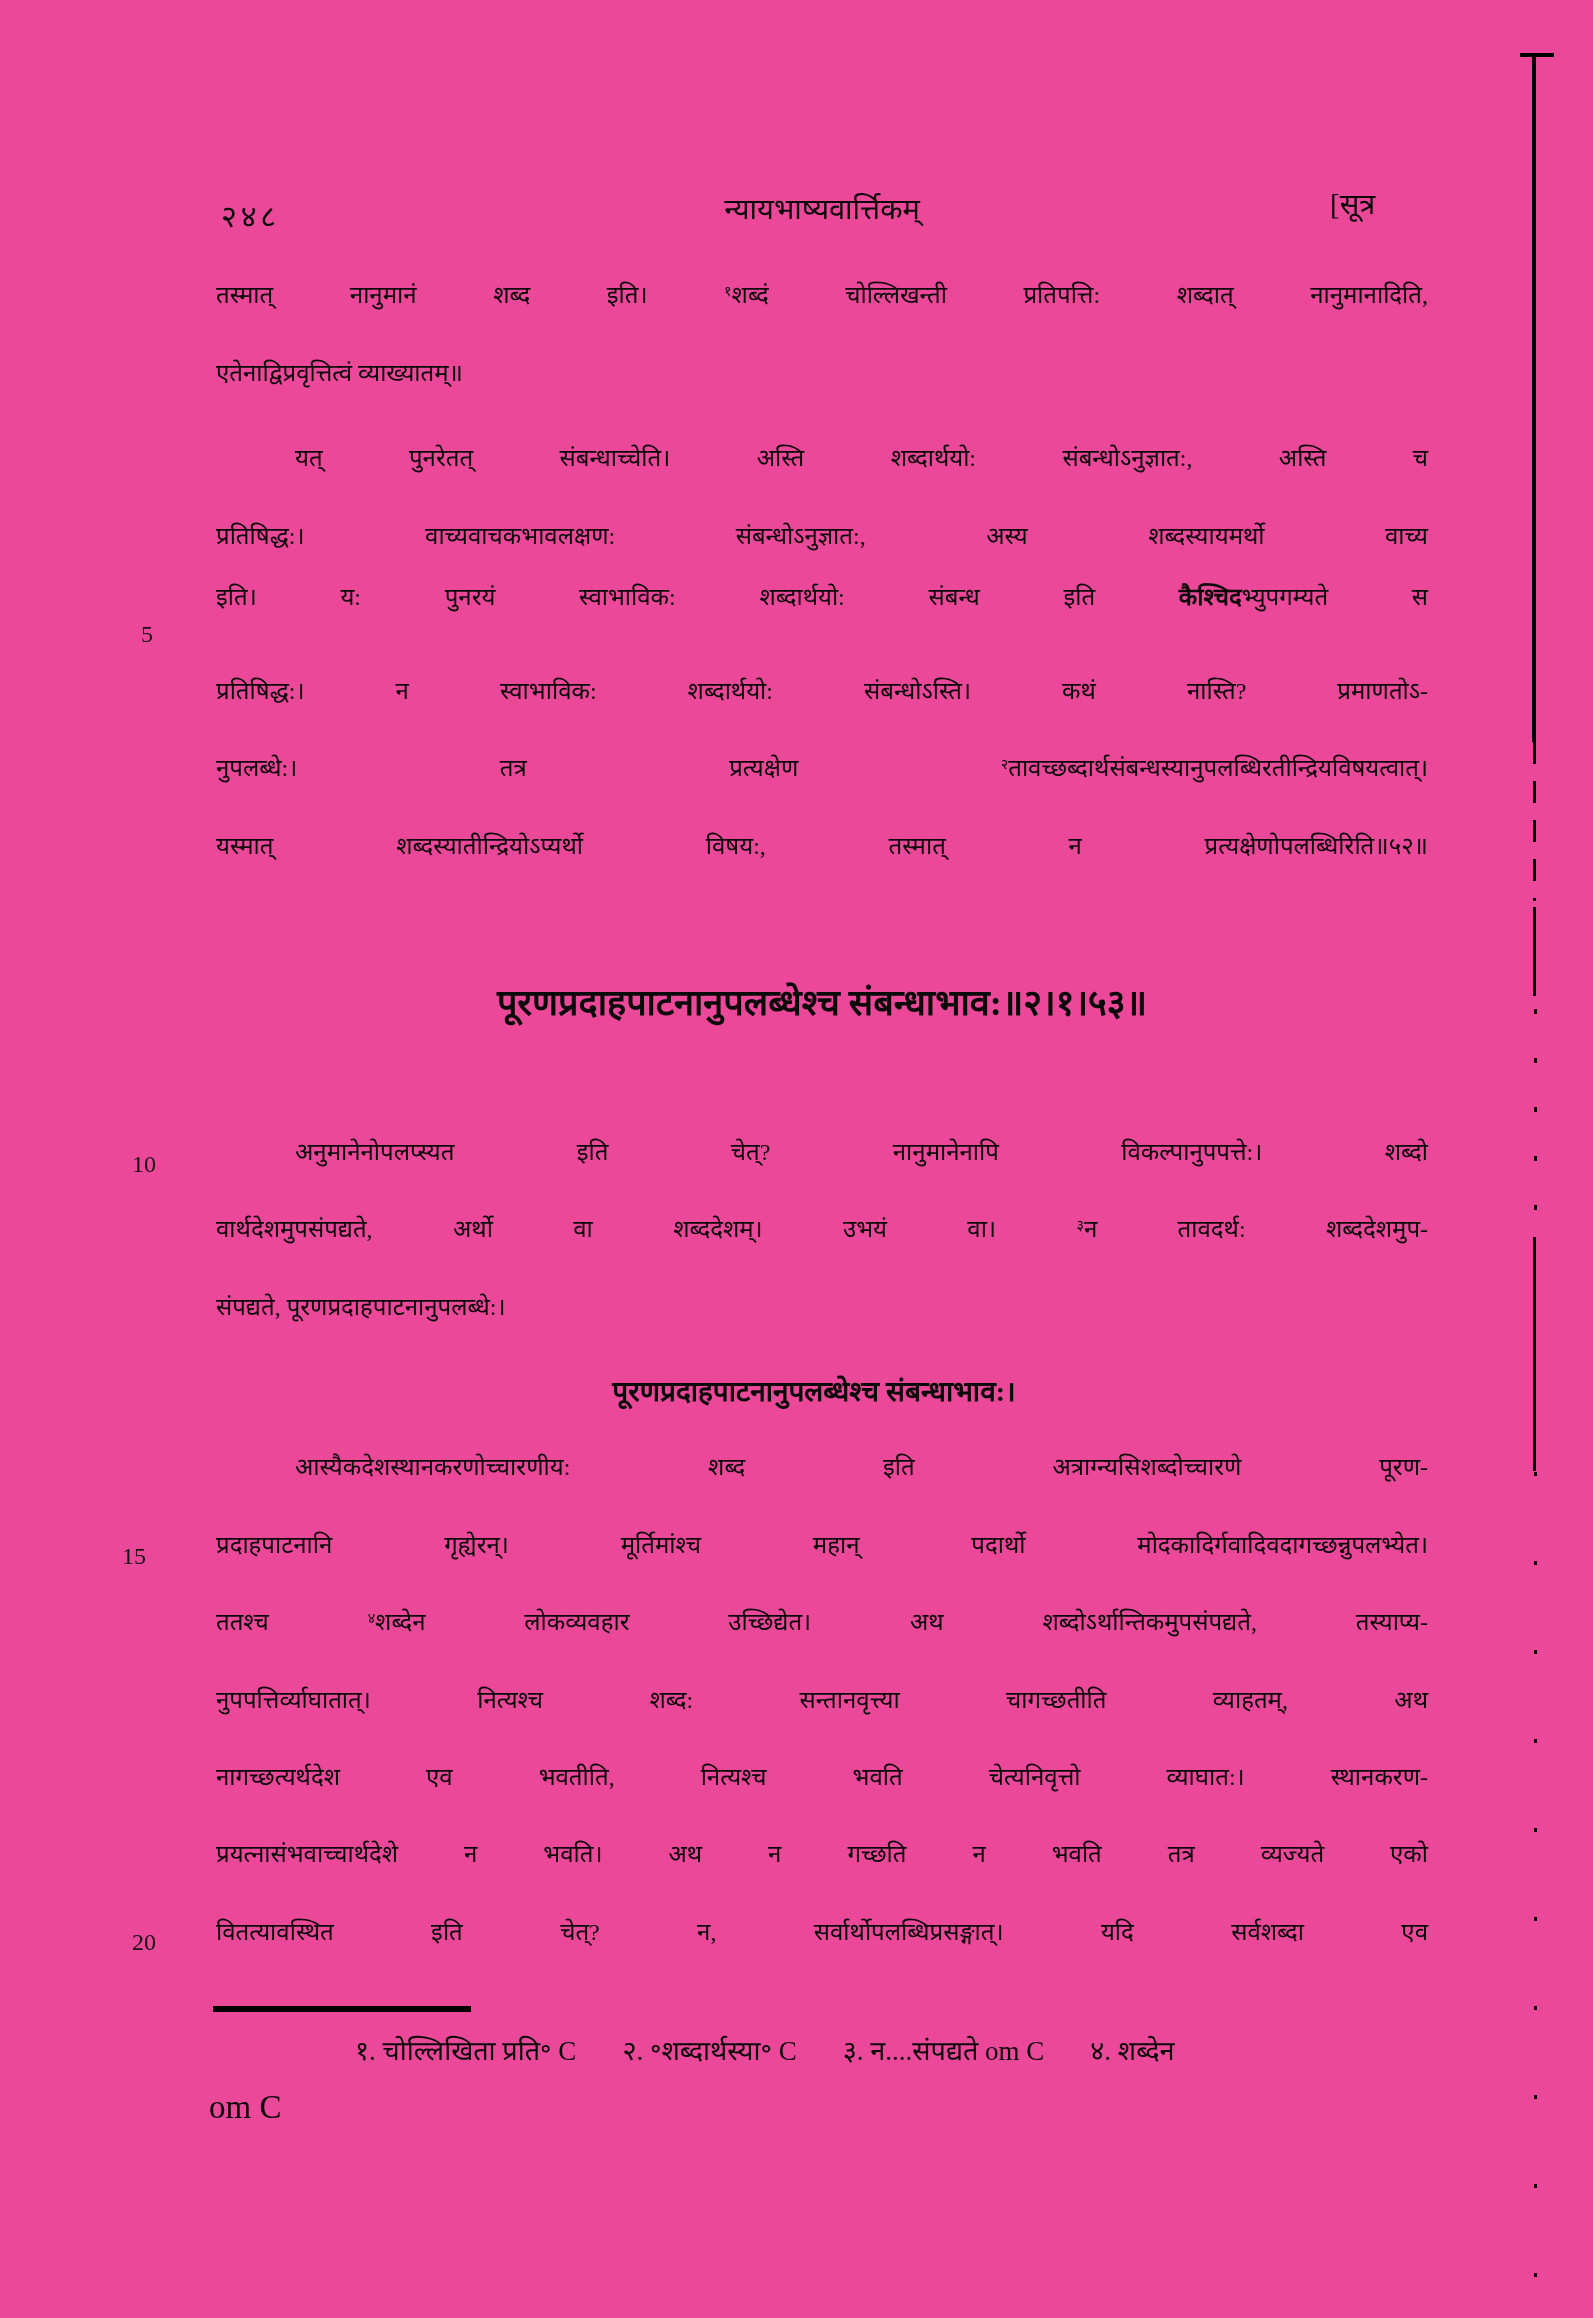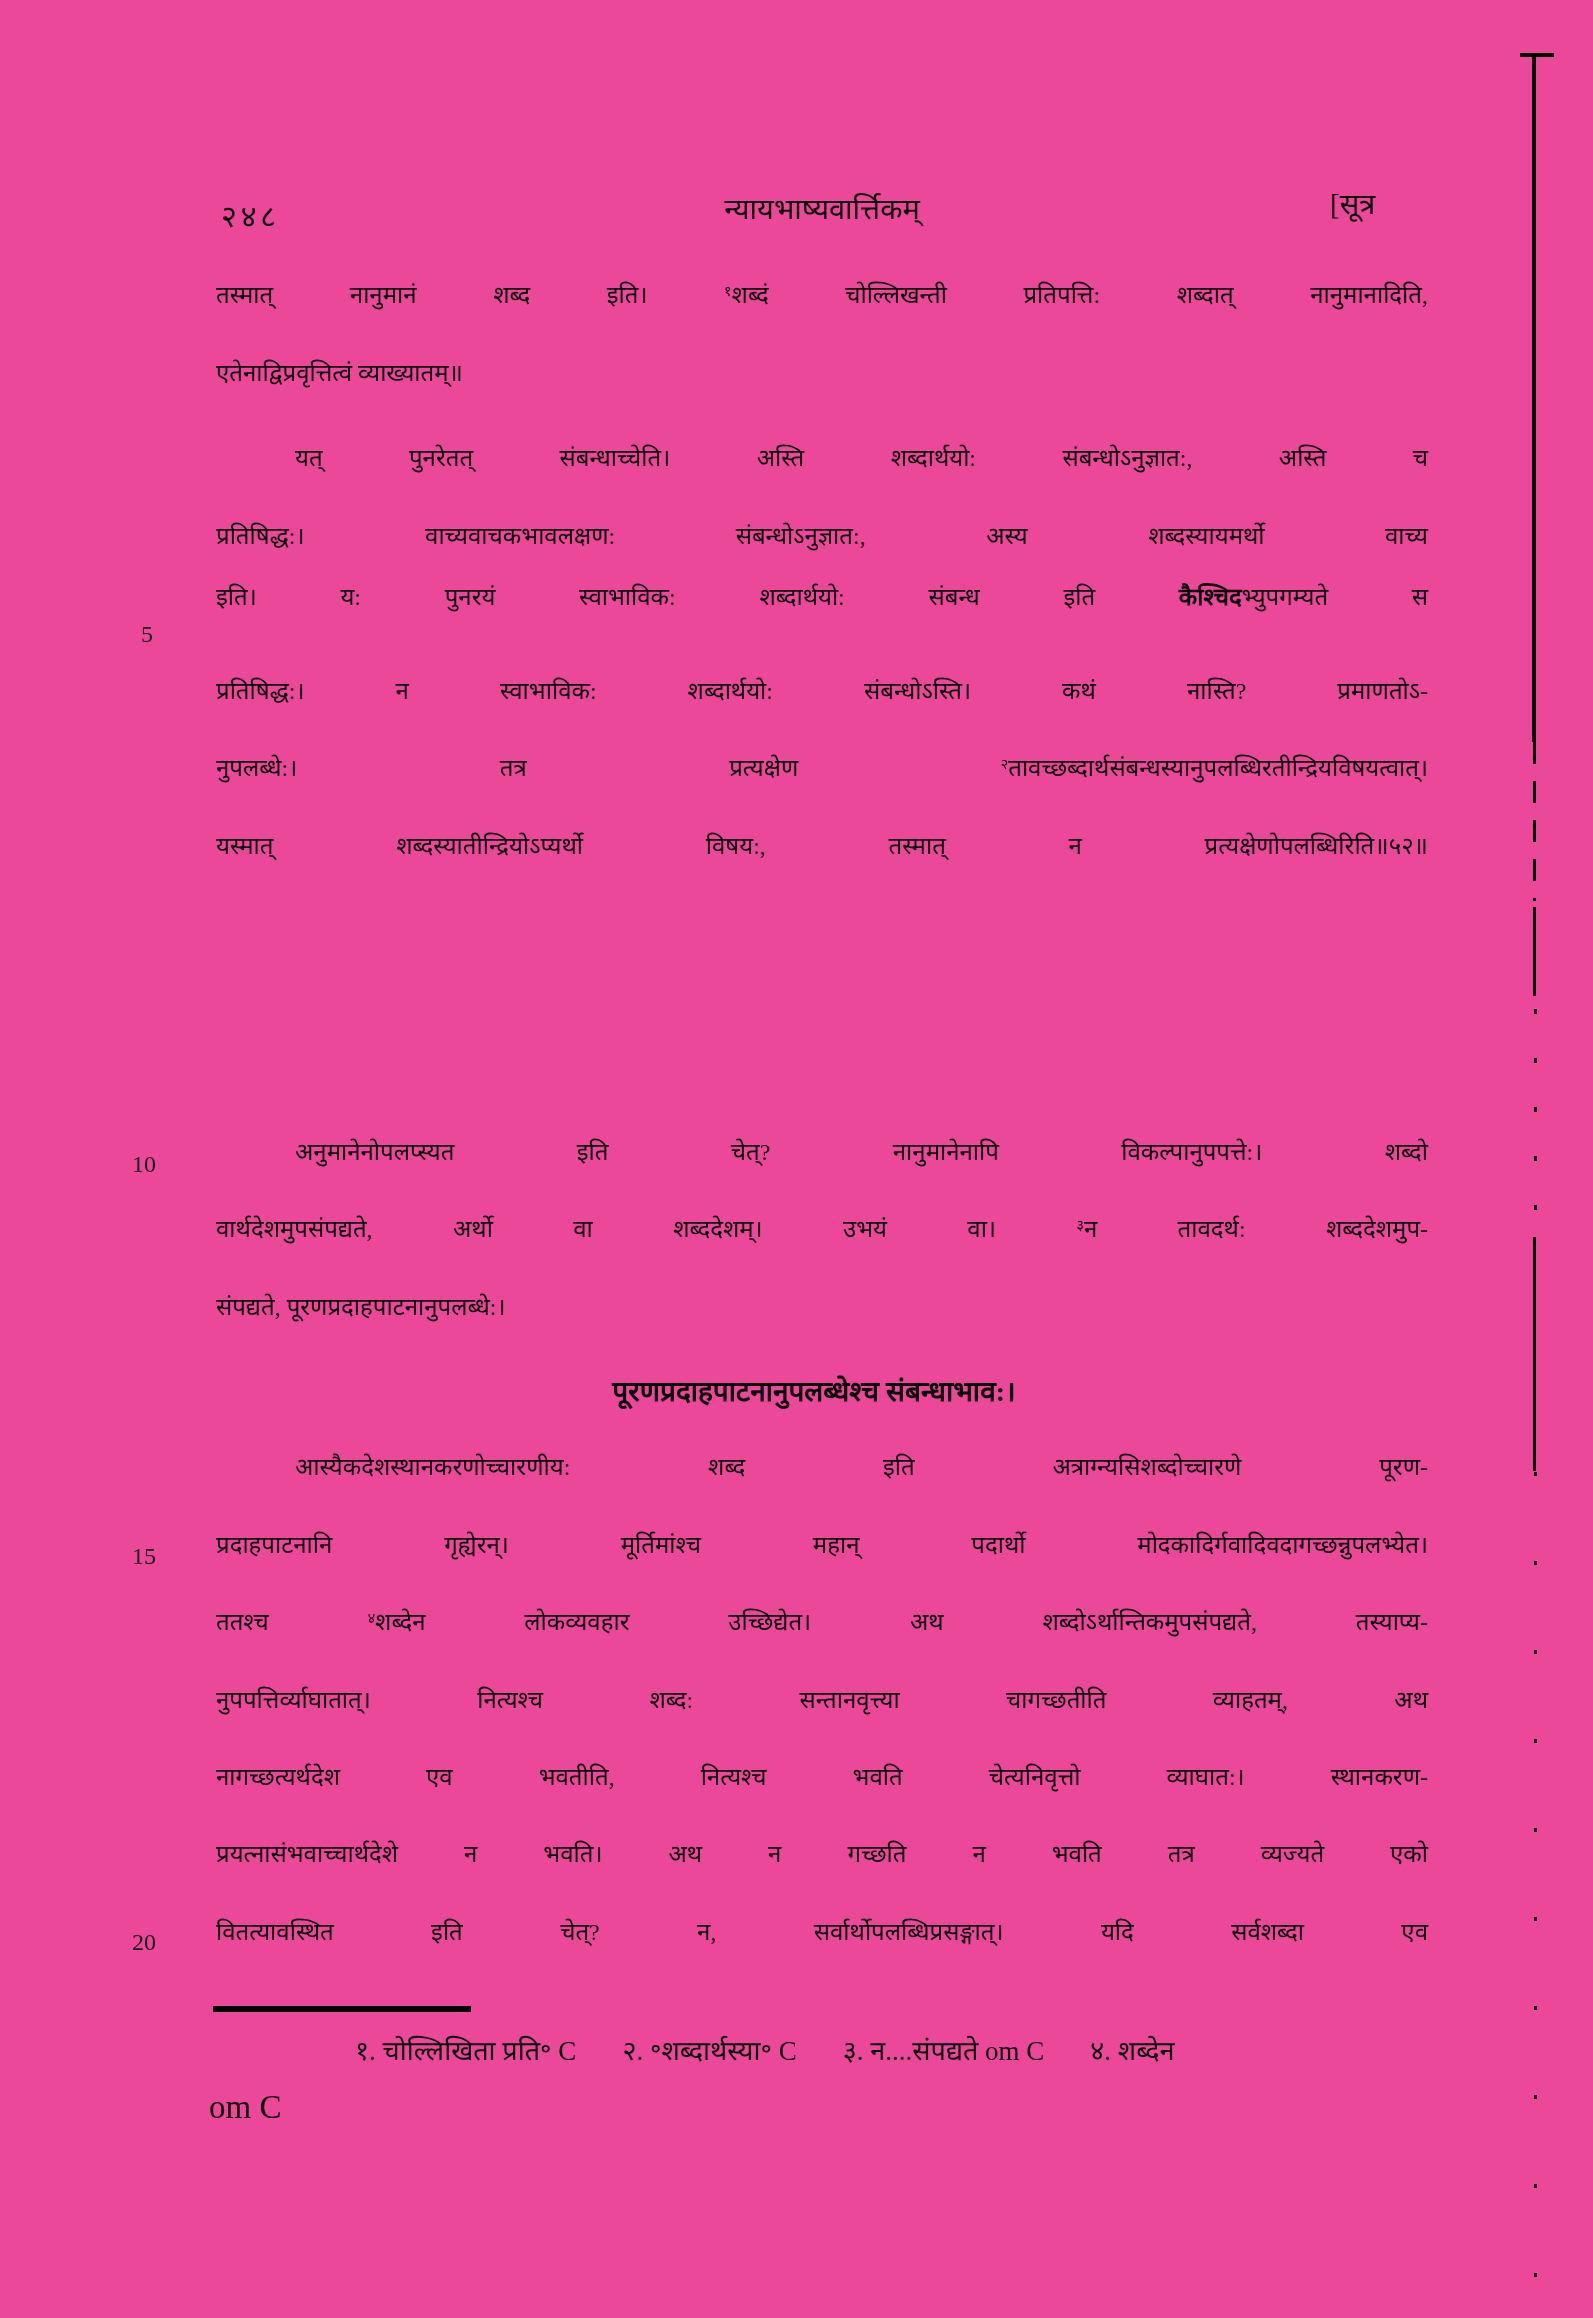--- a/index.html
+++ b/index.html
@@ -61,21 +61,21 @@
 
 <div class="page">
 
   <div class="hdr-pagenum">२४८</div>
   <div class="hdr-title">न्यायभाष्यवार्त्तिकम्</div>
   <div class="hdr-right">[सूत्र</div>
 
   <div id="marginnums">
       <div class="marginnum" style="top: 621px; left: 141px;">5</div>
       <div class="marginnum" style="top: 1151px; left: 132px;">10</div>
-      <div class="marginnum" style="top: 1543px; left: 132px;">15</div>
+      <div class="marginnum" style="top: 1543px; left: 122px;">15</div>
       <div class="marginnum" style="top: 1929px; left: 132px;">20</div>
     </div>
 
   <div id="bodylines">
       <div class="bodyline" style="top: 282px;"><span>तस्मात् नानुमानं शब्द इति। </span><span class="sup">१</span><span>शब्दं चोल्लिखन्ती प्रतिपत्ति: शब्दात् नानुमानादिति,</span></div>
       <div class="bodyline noJustify" style="top: 360px;"><span>एतेनाद्विप्रवृत्तित्वं व्याख्यातम्॥</span></div>
       <div class="bodyline indent" style="top: 445px;"><span>यत् पुनरेतत् संबन्धाच्चेति। अस्ति शब्दार्थयो: संबन्धोऽनुज्ञात:, अस्ति च</span></div>
       <div class="bodyline" style="top: 523px;"><span>प्रतिषिद्ध:। वाच्यवाचकभावलक्षण: संबन्धोऽनुज्ञात:, अस्य शब्दस्यायमर्थो वाच्य</span></div>
       <div class="bodyline" style="top: 584px;"><span>इति। य: पुनरयं स्वाभाविक: शब्दार्थयो: संबन्ध इति </span><span class="b">कैश्चिद</span><span>भ्युपगम्यते स</span></div>
       <div class="bodyline" style="top: 678px;"><span>प्रतिषिद्ध:। न स्वाभाविक: शब्दार्थयो: संबन्धोऽस्ति। कथं नास्ति? प्रमाणतोऽ-</span></div>
@@ -86,20 +86,21 @@
       <div class="bodyline noJustify" style="top: 1294px;"><span>संपद्यते, पूरणप्रदाहपाटनानुपलब्धे:।</span></div>
       <div class="bodyline indent" style="top: 1454px;"><span>आस्यैकदेशस्थानकरणोच्चारणीय: शब्द इति अत्राग्न्यसिशब्दोच्चारणे पूरण-</span></div>
       <div class="bodyline" style="top: 1532px;"><span>प्रदाहपाटनानि गृह्येरन्। मूर्तिमांश्च महान् पदार्थो मोदकादिर्गवादिवदागच्छन्नुपलभ्येत।</span></div>
       <div class="bodyline" style="top: 1609px;"><span>ततश्च </span><span class="sup">४</span><span>शब्देन लोकव्यवहार उच्छिद्येत। अथ शब्दोऽर्थान्तिकमुपसंपद्यते, तस्याप्य-</span></div>
       <div class="bodyline" style="top: 1687px;"><span>नुपपत्तिर्व्याघातात्। नित्यश्च शब्द: सन्तानवृत्त्या चागच्छतीति व्याहतम्, अथ</span></div>
       <div class="bodyline" style="top: 1764px;"><span>नागच्छत्यर्थदेश एव भवतीति, नित्यश्च भवति चेत्यनिवृत्तो व्याघात:। स्थानकरण-</span></div>
       <div class="bodyline" style="top: 1841px;"><span>प्रयत्नासंभवाच्चार्थदेशे न भवति। अथ न गच्छति न भवति तत्र व्यज्यते एको</span></div>
       <div class="bodyline" style="top: 1919px;"><span>वितत्यावस्थित इति चेत्? न, सर्वार्थोपलब्धिप्रसङ्गात्। यदि सर्वशब्दा एव</span></div>
     </div>
 
+  <div class="sutra">पूरणप्रदाहपाटनानुपलब्धेश्च संबन्धाभाव:॥२।१।५३॥</div>
 
   <div class="subhead">पूरणप्रदाहपाटनानुपलब्धेश्च संबन्धाभाव:।</div>
 
   <div class="fnrule"></div>
 
   <div class="fnline" id="fnline"><span class="fn-entry">१. चोल्लिखिता प्रति॰ C</span><span class="fn-entry">२. ॰शब्दार्थस्या॰ C</span><span class="fn-entry">३. न....संपद्यते om C</span><span class="fn-entry">४. शब्देन</span></div>
 
   <div class="fn-carry">om C</div>
 
   <div class="edge edge-cap"></div>

